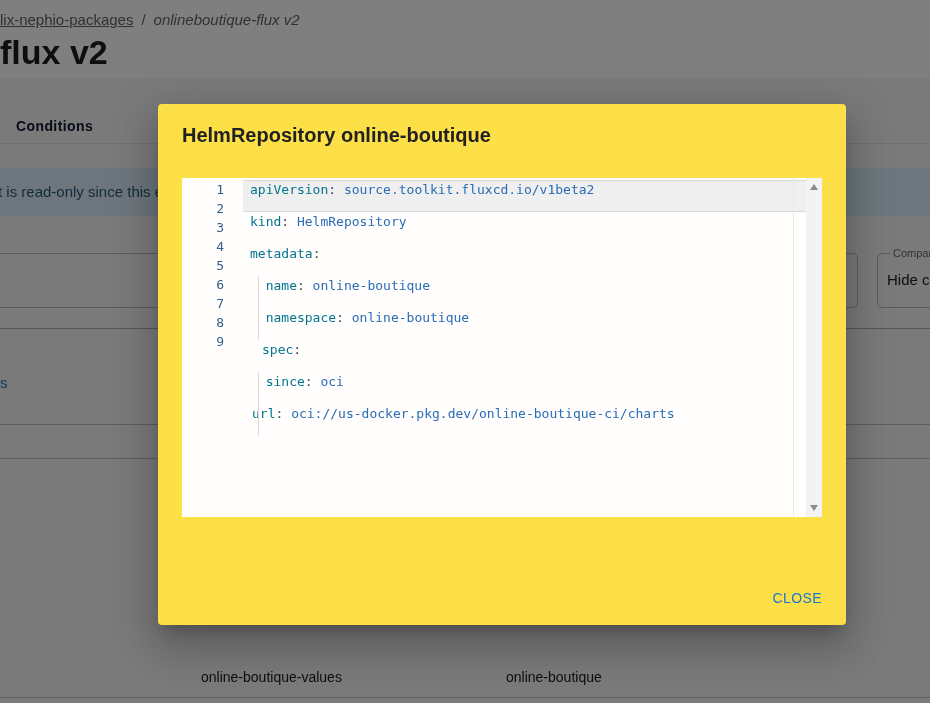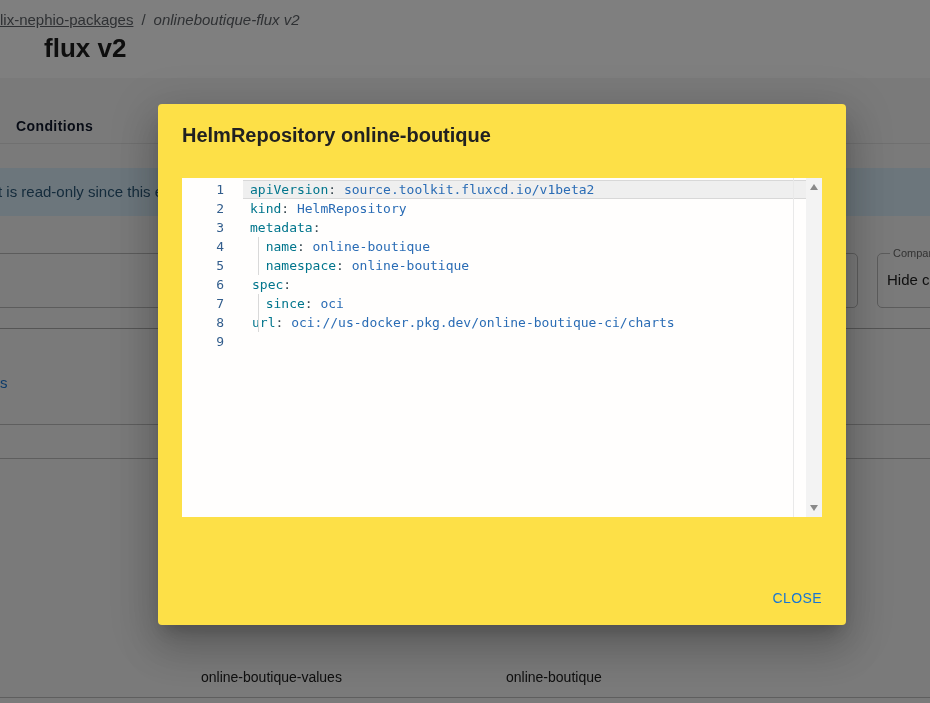--- a/index.html
+++ b/index.html
@@ -6,21 +6,21 @@
   html,body { width:930px; height:703px; overflow:hidden; }
   body { font-family:"Liberation Sans", sans-serif; background:#f4f4f4; position:relative; }
 
   
   .page { position:absolute; inset:0; background:#f4f4f4; }
   .page-header { position:absolute; left:0; top:0; width:100%; height:78px; background:#ffffff; }
   .breadcrumb { position:absolute; left:0; top:11px; font-size:15px; color:#5f6368; white-space:nowrap; }
   .breadcrumb .bc-link { color:#5f6368; text-decoration:underline; cursor:pointer; }
   .breadcrumb .bc-sep { margin:0 8px; color:#5f6368; }
   .breadcrumb .bc-current { font-style:italic; color:#5f6368; }
-  .page-title { position:absolute; left:0; top:33px; font-size:26px; font-weight:700; color:#1d1d1d;margin-left:44px; }
+  .page-title { position:absolute; left:0; top:33px; font-size:34px; font-weight:700; color:#1d1d1d; }
 
   .tabbar { position:absolute; left:0; top:78px; width:100%; height:66px; border-bottom:1px solid rgba(0,0,0,0.08); }
   .tab { position:absolute; left:16px; top:40px; font-size:14px; font-weight:700; letter-spacing:0.4px; color:#0f172a; cursor:pointer; }
 
   .info-banner { position:absolute; left:0; top:168px; width:100%; height:48px; background:#d9ecf9; }
   .info-banner .banner-text { position:absolute; left:-2px; top:15px; font-size:15px; color:#2a5878; white-space:nowrap; }
 
   .filter-box { position:absolute; top:253px; height:55px; border:1px solid #b9b9b9; border-radius:5px; background:transparent; }
   .filter-box.left-box { left:-40px; width:898px; }
   .filter-box.compare-box { left:877px; width:140px; }
@@ -44,21 +44,21 @@
   .modal { position:absolute; left:158px; top:104px; width:688px; height:521px; background:#fde047;
            border-radius:4px; z-index:10;
            box-shadow:0 11px 15px -7px rgba(0,0,0,.2), 0 24px 38px 3px rgba(0,0,0,.14), 0 9px 46px 8px rgba(0,0,0,.12); }
   .modal-title { position:absolute; left:24px; top:20px; font-size:20px; font-weight:600; color:#212121; }
 
   .editor { position:absolute; left:24px; top:74px; width:640px; height:339px; background:#fffefd;
             font-family:"DejaVu Sans Mono", monospace; font-size:13px; line-height:19px; }
   .gutter-col { position:absolute; left:0; top:2px; width:42px; }
   .gutter-col .ln { height:19px; text-align:right; color:#325d8c; }
   .code-col { position:absolute; left:61px; top:2px; right:16px; }
-  .code-col .row { position:relative; height:19px; white-space:nowrap; padding-left:7px; }
+  .code-col .row { position:relative; height:32px; white-space:nowrap; padding-left:7px; }
   .code-col .row.active { background:#efefef; box-shadow:inset 0 1px 0 #d8d8d8, inset 0 -1px 0 #d8d8d8; }
   .code-col .guide { position:absolute; left:15px; top:0; bottom:0; border-left:1px solid #d9d9d9; }
   .tok-key { color:#00758c; }
   .tok-punct { color:#37474f; }
   .tok-val { color:#2a6cb5; }
   .ruler { position:absolute; left:611px; top:0; bottom:0; width:1px; background:#e9e9e9; }
   .scrollbar { position:absolute; right:0; top:0; bottom:0; width:16px; background:#f3f3f3; cursor:pointer; }
   .arrow-up { position:absolute; top:6px; left:4px; width:0; height:0;
               border-left:4px solid transparent; border-right:4px solid transparent; border-bottom:6px solid #8a8a8a; }
   .arrow-down { position:absolute; bottom:6px; left:4px; width:0; height:0;
@@ -121,21 +121,21 @@
         <div class="ln">7</div>
         <div class="ln">8</div>
         <div class="ln">9</div>
       </div>
     <div class="code-col">
         <div class="row active"><span style="margin-left: 0px;"><span class="tok-key">apiVersion</span><span class="tok-punct">:</span><span class="tok-val"> source.toolkit.fluxcd.io/v1beta2</span></span></div>
         <div class="row"><span style="margin-left: 0px;"><span class="tok-key">kind</span><span class="tok-punct">:</span><span class="tok-val"> HelmRepository</span></span></div>
         <div class="row"><span style="margin-left: 0px;"><span class="tok-key">metadata</span><span class="tok-punct">:</span></span></div>
         <div class="row"><span class="guide"></span><span style="margin-left: 15.66px;"><span class="tok-key">name</span><span class="tok-punct">:</span><span class="tok-val"> online-boutique</span></span></div>
         <div class="row"><span class="guide"></span><span style="margin-left: 15.66px; margin-top: 12px;"><span class="tok-key">namespace</span><span class="tok-punct">:</span><span class="tok-val"> online-boutique</span></span></div>
-        <div class="row"><span style="margin-left: 2px;"><span class="tok-key">spec</span><span class="tok-punct">:</span></span></div>
+        <div class="row"><span style="margin-left: 12px;"><span class="tok-key">spec</span><span class="tok-punct">:</span></span></div>
         <div class="row"><span class="guide"></span><span style="margin-left: 15.66px;"><span class="tok-key">since</span><span class="tok-punct">:</span><span class="tok-val"> oci</span></span></div>
         <div class="row"><span class="guide"></span><span style="margin-left: 2px;"><span class="tok-key">url</span><span class="tok-punct">:</span><span class="tok-val"> oci://us-docker.pkg.dev/online-boutique-ci/charts</span></span></div>
       </div>
     <div class="ruler"></div>
     <div class="scrollbar">
       <div class="arrow-up"></div>
       <div class="arrow-down"></div>
     </div>
   </div>
 

